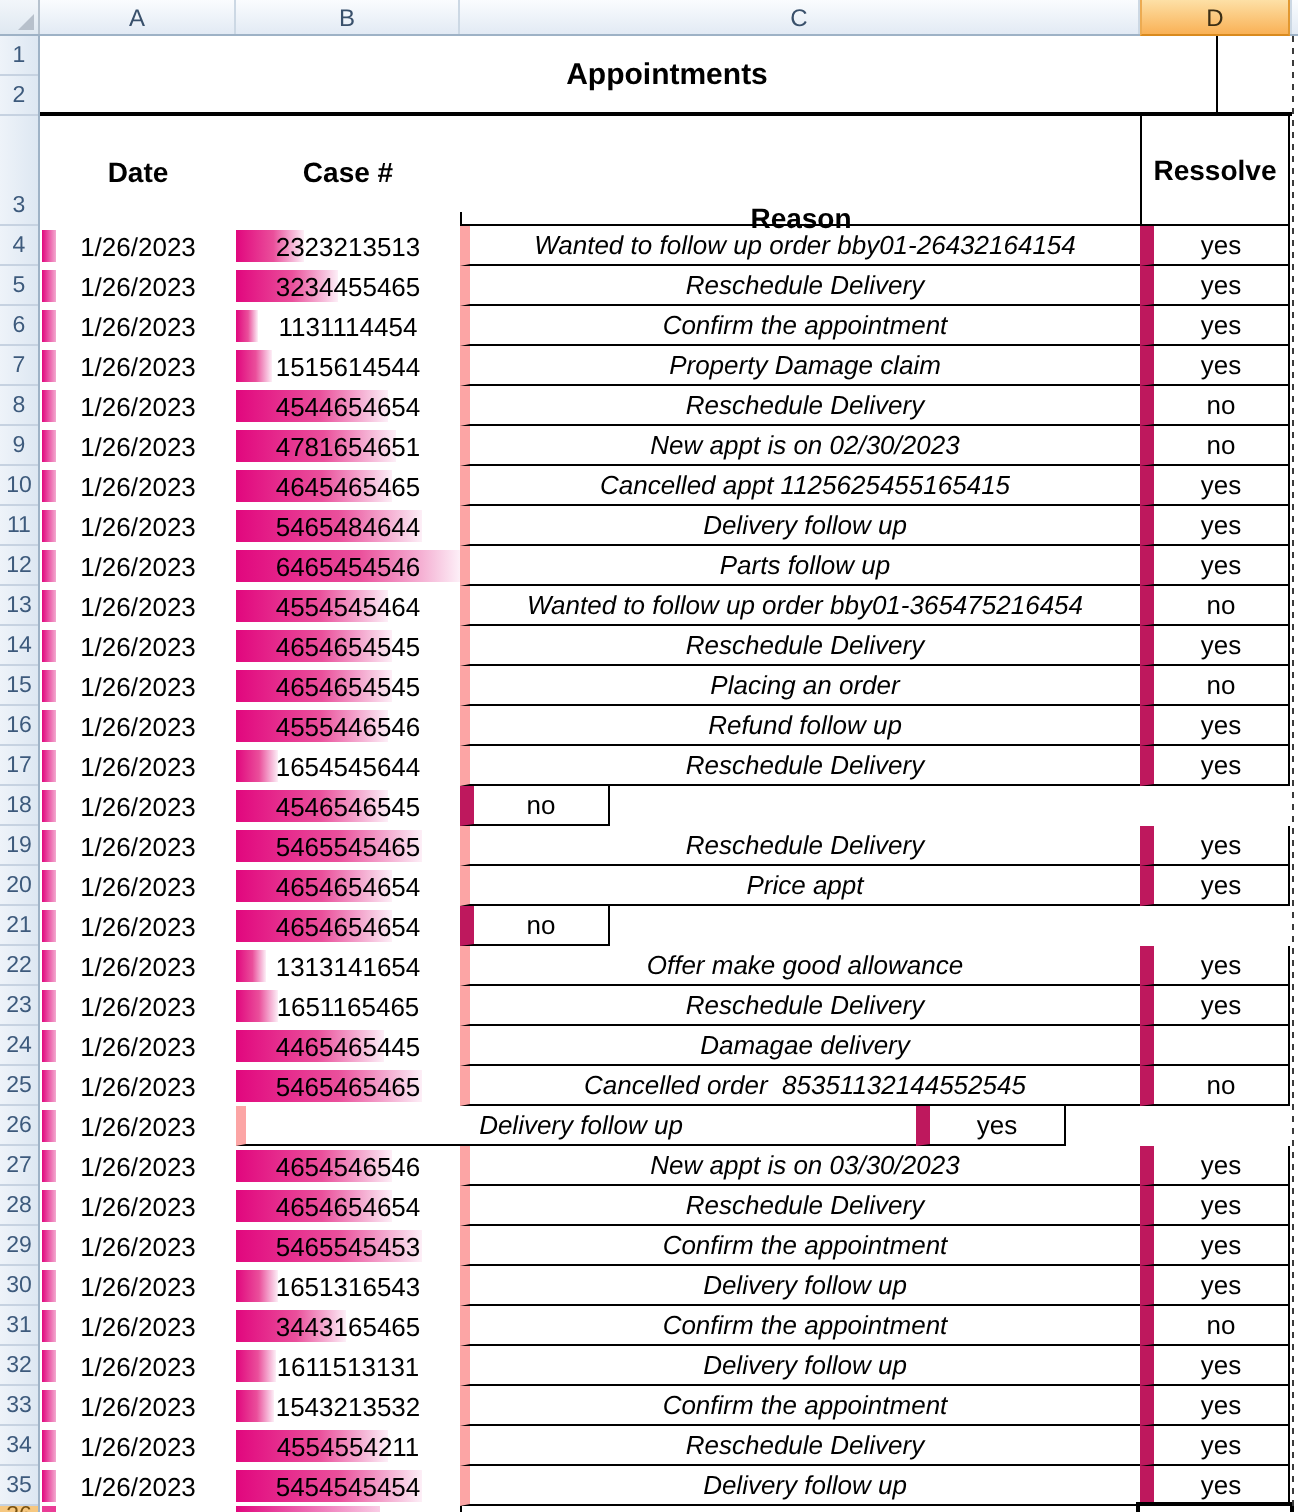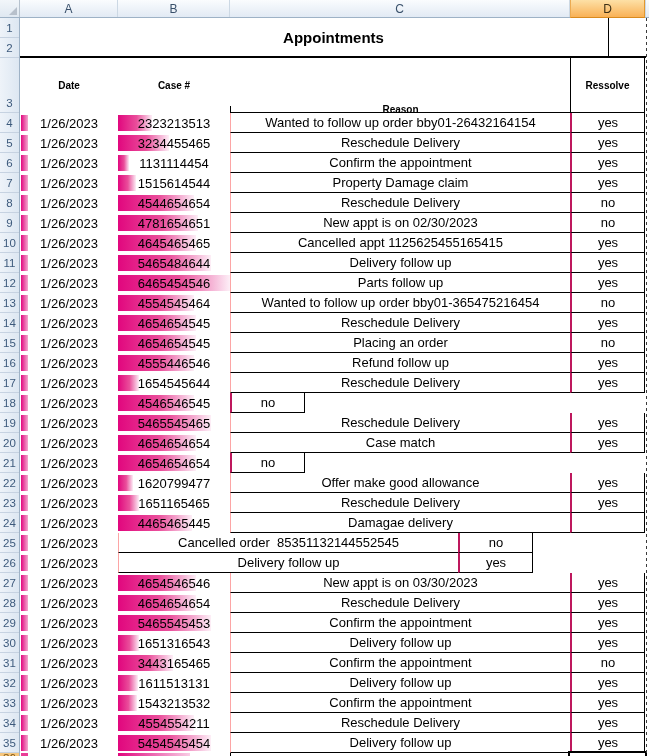--- a/index.html
+++ b/index.html
@@ -32,33 +32,33 @@
     color:#7a5210;font-size:11.5px;align-items:flex-start;line-height:10px;}
   #gutter-rows{display:contents;}
   
   .title-block{position:absolute;left:20px;top:18px;width:626px;height:40px;
     border-bottom:2px solid #000;box-sizing:border-box;background:#fff;}
   .title-cell{position:absolute;left:0;top:0;width:550px;height:38px;
     display:flex;align-items:center;justify-content:center;
     font-weight:bold;font-size:15px;border-right:1px solid #000;box-sizing:border-box;margin-left:39px;}
   
   .hrow{position:absolute;left:20px;top:58px;width:626px;height:55px;display:flex;box-sizing:border-box;}
-  .hcell{display:flex;align-items:center;justify-content:center;font-weight:bold;font-size:10px;box-sizing:border-box;}
+  .hcell{display:flex;align-items:center;justify-content:center;font-weight:bold;font-size:14px;box-sizing:border-box;}
   .h-a{width:98px;}
   .h-b{width:112px;text-align:center;}
   .h-c{width:340px;border-left:1px solid #000;border-bottom:1px solid #000;margin-top:48px;}
   .h-d{width:75px;border-left:1px solid #000;border-right:1px solid #000;border-bottom:1px solid #000;}
   
   #rows{position:absolute;left:20px;top:113px;width:626px;}
   .row{display:flex;height:20px;box-sizing:border-box;}
   .cell{display:flex;align-items:center;justify-content:center;font-size:13px;box-sizing:border-box;}
   .c-a{width:98px;position:relative;}
   .c-b{width:112px;position:relative;}
-  .c-c{width:340px;border-left:1px solid #fca5a5;border-bottom:1px solid #000;white-space:pre;}
-  .c-d{width:75px;border-left:2px solid #be185d;border-right:1px solid #000;border-bottom:1px solid #000;}
+  .c-c{width:340px;border-left:5px solid #fca5a5;border-bottom:1px solid #000;white-space:pre;font-style:italic;}
+  .c-d{width:75px;border-left:7px solid #be185d;border-right:1px solid #000;border-bottom:1px solid #000;}
   .txt{position:relative;z-index:1;}
   .datebar{position:absolute;left:1px;top:2px;bottom:2px;width:7px;
     background:linear-gradient(90deg,var(--bar-start,#e1077e),#f3a9cf);}
   .casebar{position:absolute;left:0;top:2px;bottom:2px;
     background:linear-gradient(90deg,var(--bar-start,#e1077e) 0%,#ea4f9b 55%,#f7c3de 88%,var(--bar-end,#fdeff7) 100%);}
   
   .sliver-a{position:absolute;left:21px;top:753px;width:7px;height:3px;background:#ea3d96;}
   .sliver-b{position:absolute;left:118px;top:753px;width:72px;height:3px;
     background:linear-gradient(90deg,var(--bar-start,#e1077e),#f9cde5);}
   .sliver-cborder{position:absolute;left:230px;top:753px;width:1px;height:3px;background:#000;}
@@ -363,21 +363,21 @@
       <div class="row">
     <div class="cell c-a">
       <div class="datebar"></div>
       <span class="txt">1/26/2023</span>
     </div>
     <div class="cell c-b">
       <div class="casebar" style="width: 69.4485%;"></div>
       <span class="txt">4654654654</span>
     </div>
     <div class="cell c-c">
-      <span class="txt">Case match</span>
+      <span class="txt">Price appt</span>
     </div>
     <div class="cell c-d">
       <span class="txt">yes</span>
     </div>
   </div>
       <div class="row">
     <div class="cell c-a">
       <div class="datebar"></div>
       <span class="txt">1/26/2023</span>
     </div>
@@ -389,21 +389,21 @@
       <span class="txt">no</span>
     </div>
   </div>
       <div class="row">
     <div class="cell c-a">
       <div class="datebar"></div>
       <span class="txt">1/26/2023</span>
     </div>
     <div class="cell c-b">
       <div class="casebar" style="width: 13.0711%;"></div>
-      <span class="txt">1620799477</span>
+      <span class="txt">1313141654</span>
     </div>
     <div class="cell c-c">
       <span class="txt">Offer make good allowance</span>
     </div>
     <div class="cell c-d">
       <span class="txt">yes</span>
     </div>
   </div>
       <div class="row">
     <div class="cell c-a">
@@ -434,20 +434,24 @@
       <span class="txt">Damagae delivery</span>
     </div>
     <div class="cell c-d">
       <span class="txt"></span>
     </div>
   </div>
       <div class="row">
     <div class="cell c-a">
       <div class="datebar"></div>
       <span class="txt">1/26/2023</span>
+    </div>
+    <div class="cell c-b">
+      <div class="casebar" style="width: 83.1284%;"></div>
+      <span class="txt">5465465465</span>
     </div>
     <div class="cell c-c">
       <span class="txt">Cancelled order  85351132144552545</span>
     </div>
     <div class="cell c-d">
       <span class="txt">no</span>
     </div>
   </div>
       <div class="row">
     <div class="cell c-a">

